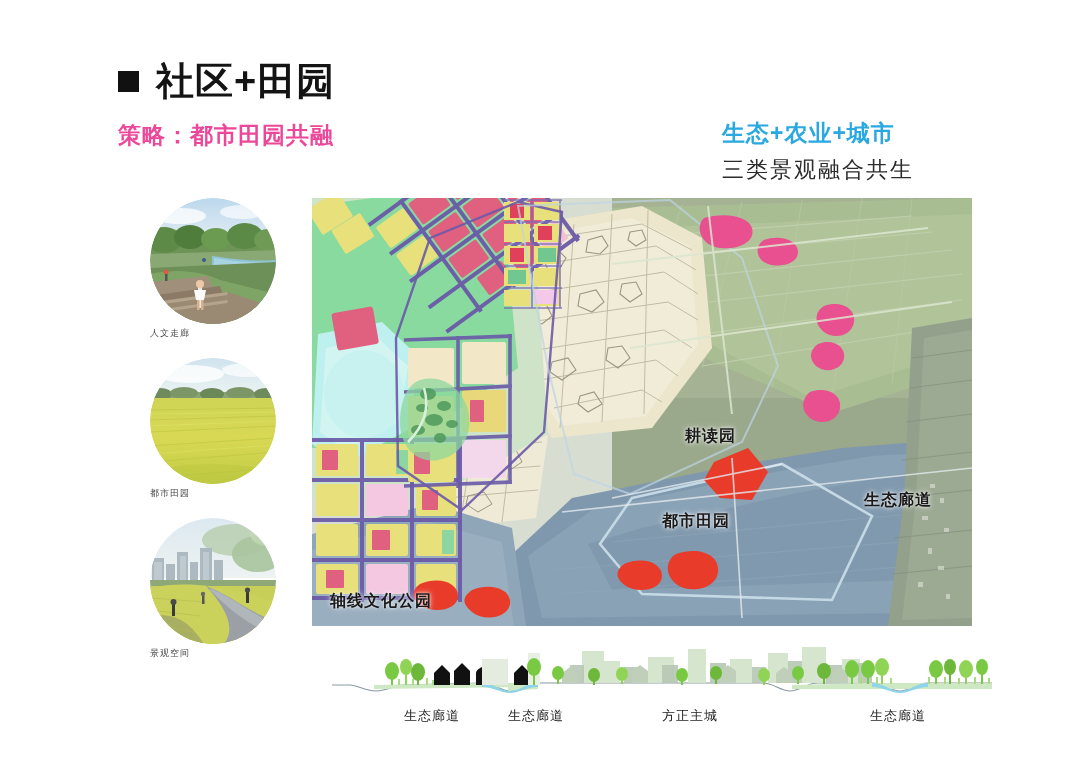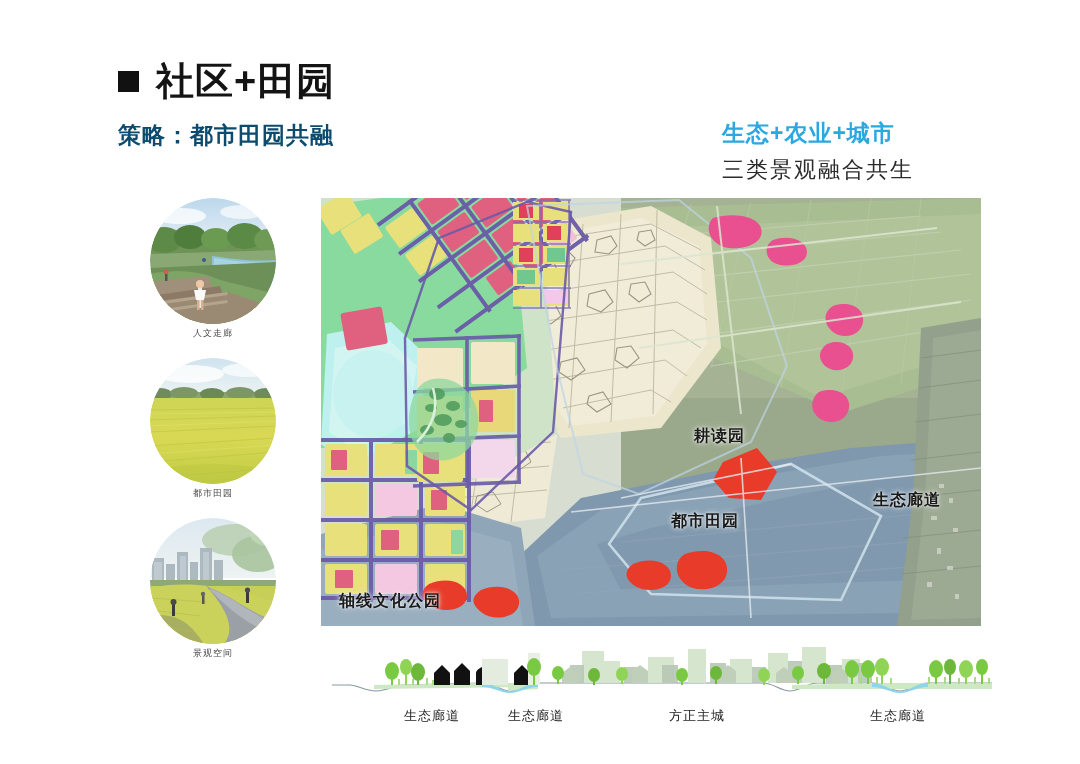--- a/index.html
+++ b/index.html
@@ -26,21 +26,21 @@
     width: 21px; height: 21px; background: #111111;
     display: block;
   }
   .title-text {
     font-size: 38px; font-weight: bold; color: #141414;
     letter-spacing: 1px; line-height: 1;
     white-space: nowrap;
   }
   .subtitle-text {
     position: absolute; left: 118px; top: 120px;
-    font-size: 23px; font-weight: bold; color: #0c4a6e;
+    font-size: 23px; font-weight: bold; color: #ec4899;
     letter-spacing: 1px; white-space: nowrap;
   }
   .right-head-1 {
     position: absolute; left: 722px; top: 118px;
     font-size: 23px; font-weight: bold; color: #2aa8e0;
     letter-spacing: 1px; white-space: nowrap;
   }
   .right-head-2 {
     position: absolute; left: 722px; top: 155px;
     font-size: 22px; font-weight: normal; color: #2b2b2b;
@@ -48,28 +48,28 @@
   }
 
   
   .photo-col { position: absolute; left: 150px; top: 198px; width: 130px; }
   .photo-item { position: relative; width: 126px; margin-bottom: 18px; }
   .photo-circle {
     width: 126px; height: 126px; border-radius: 50%;
     overflow: hidden; position: relative;
   }
   .photo-caption {
-    text-align: center; font-size: 9px; color: #4a4a4a;
+    font-size: 9px; color: #4a4a4a;
     margin-top: 3px; letter-spacing: 1px;
   }
   .ph-svg { display:block; width:126px; height:126px; }
 
   
   .map-wrap {
-    position: absolute; left: 321px; top: 198px;
+    position: absolute; left: 312px; top: 198px;
     width: 660px; height: 428px; overflow: hidden;
     background: #a3a3a3;
   }
   .map-svg { display: block; width: 660px; height: 428px; }
   .map-label {
     position: absolute; font-size: 16px; font-weight: bold;
     color: #1a1a1a; white-space: nowrap;
     text-shadow: 0 0 3px rgba(255,255,255,.85), 0 0 6px rgba(255,255,255,.7);
     letter-spacing: 1px;
   }
@@ -693,17 +693,17 @@
             <rect x="612" y="32" width="2" height="7"></rect>
           <rect x="626" y="33" width="2" height="6"></rect>
             <rect x="642" y="32" width="2" height="7"></rect>
           <rect x="656" y="33" width="2" height="6"></rect>
         </g>
       </g>
     </svg>
 
     <div class="sec-label" style="left:72px;  top:62px;">生态廊道</div>
     <div class="sec-label" style="left:176px; top:62px;">生态廊道</div>
-    <div class="sec-label" style="left:337px; top:62px;text-align:center;">方正主城</div>
+    <div class="sec-label" style="left:330px; top:62px;text-align:center;">方正主城</div>
     <div class="sec-label" style="left:538px; top:62px;">生态廊道</div>
   </div>
 
 </div>
 
 </body></html>

